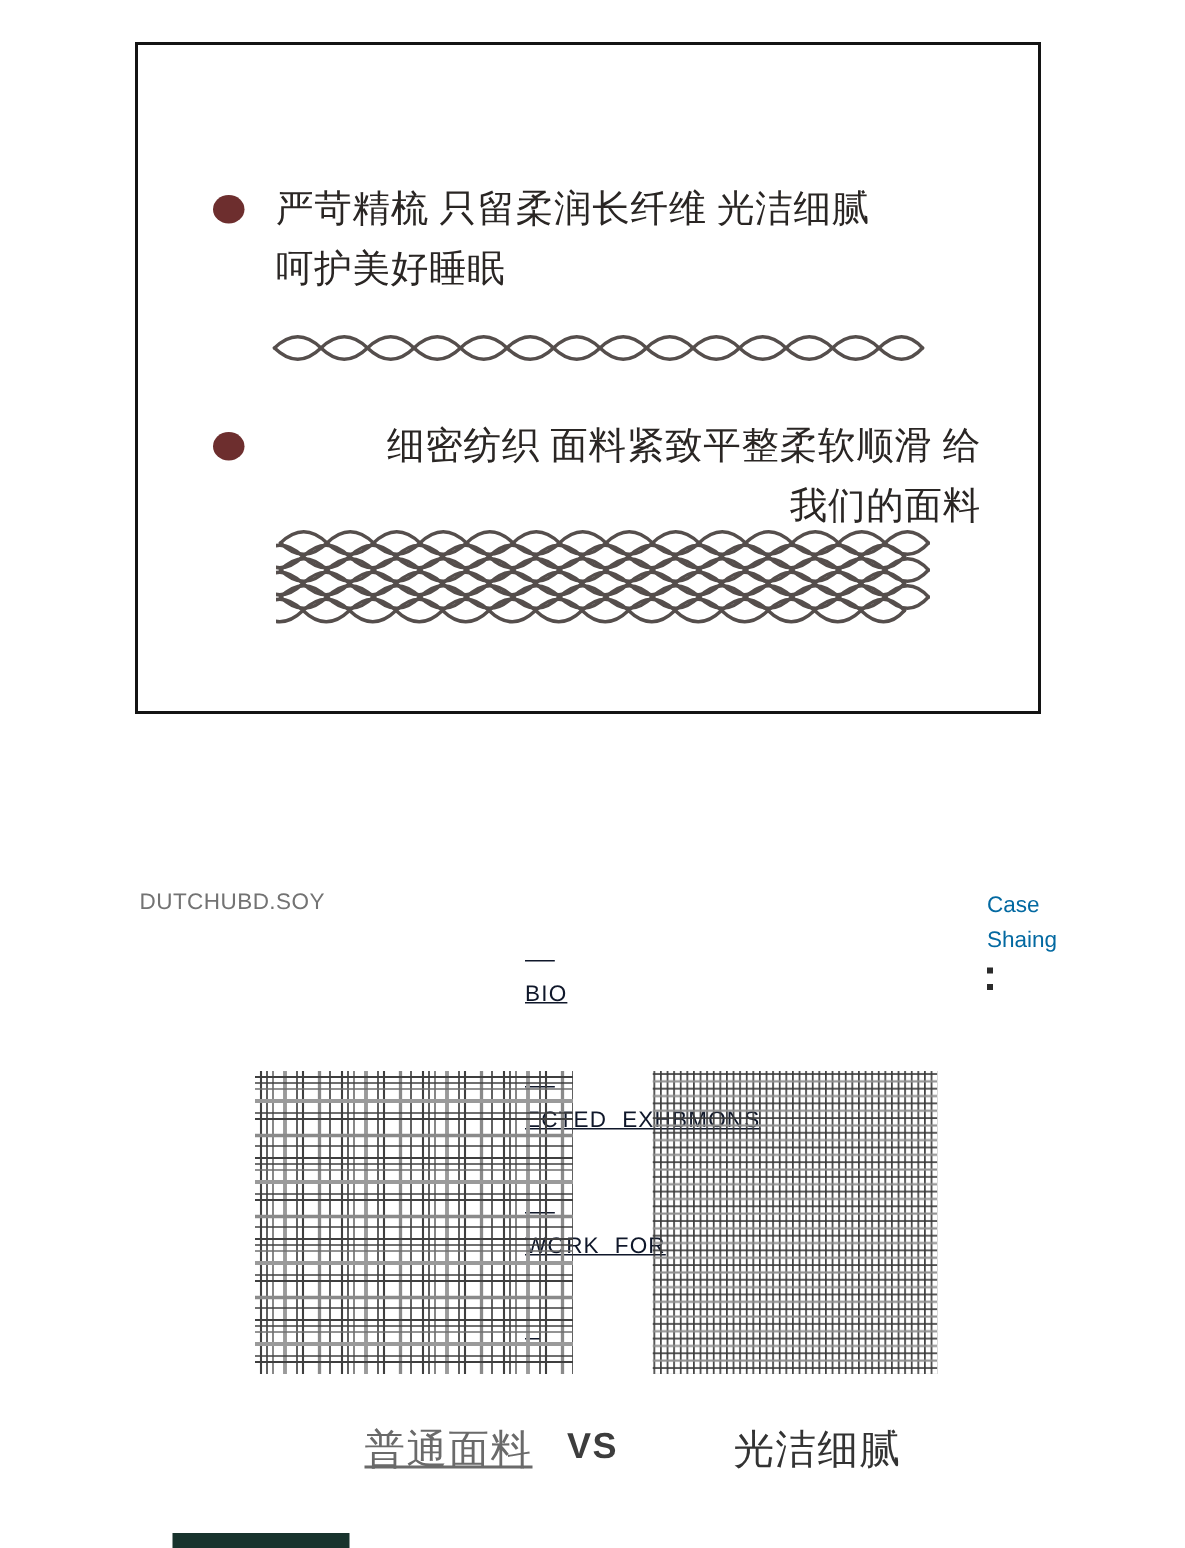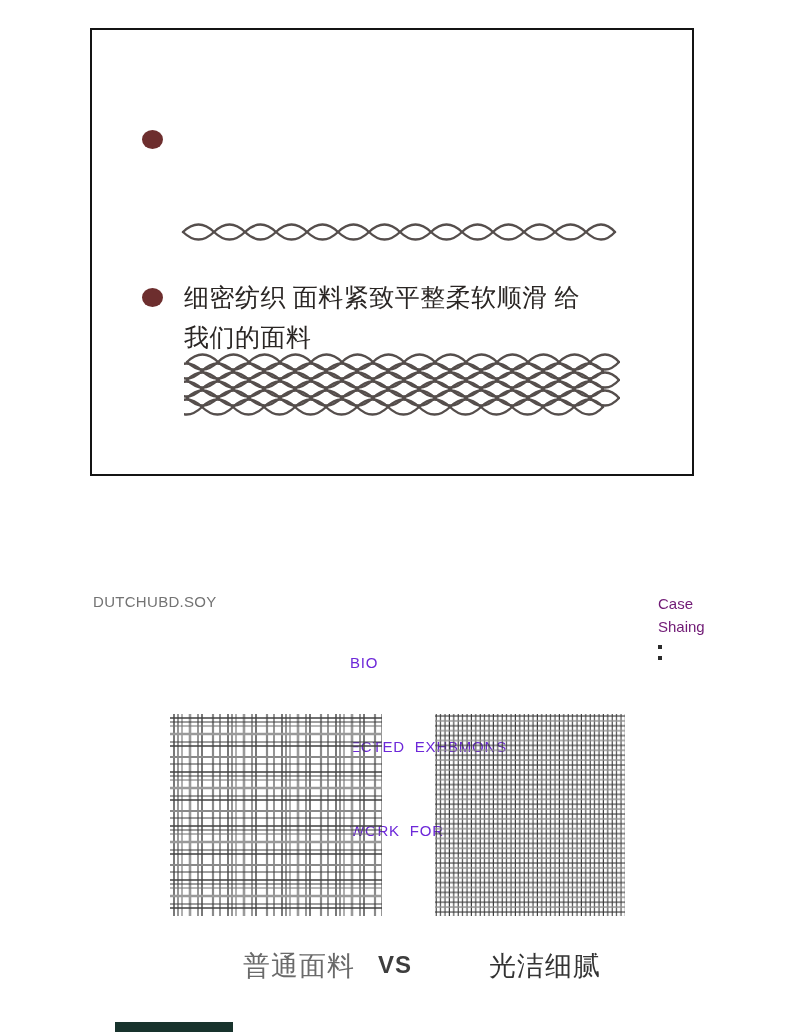--- a/index.html
+++ b/index.html
@@ -11,29 +11,29 @@
   
   .feature-box{position:absolute;left:90px;top:28px;width:600px;height:444px;
                border:2px solid #141414;background:#ffffff;}
   .bullet-dot{position:absolute;width:21px;height:19px;border-radius:50%;background:#6d2e2e;}
   .bullet-text{position:absolute;left:92px;width:470px;font-size:25px;line-height:40px;
                color:#2a2624;letter-spacing:.5px;}
 
   
   .brand-left{position:absolute;left:93px;top:593px;font-size:15px;letter-spacing:.3px;color:#737373;}
   .brand-center{position:absolute;left:350px;top:593px;font-size:15px;line-height:28px;
-                letter-spacing:.8px;color:#6d28d9;white-space:pre-wrap;}
-  .brand-right{position:absolute;left:658px;top:592px;font-size:15px;line-height:23px;color:#701a75;}
+                letter-spacing:.8px;color:#0f172a;white-space:pre-wrap;text-decoration:underline;}
+  .brand-right{position:absolute;left:658px;top:592px;font-size:15px;line-height:23px;color:#0369a1;}
   .dot-sq{width:4px;height:4px;background:#2b2b2b;margin-top:7px;}
 
   
   .swatch{position:absolute;top:714px;}
   
   .cmp-label{position:absolute;top:948px;font-size:27px;letter-spacing:1px;}
-  .cmp-left{left:216px;width:166px;text-align:center;color:#6a6a6a;}
+  .cmp-left{left:216px;width:166px;text-align:center;color:#6a6a6a;text-decoration:underline;}
   .cmp-vs{left:378px;top:951px;font-size:24px;font-weight:bold;color:#3d3d3d;letter-spacing:1px;}
   .cmp-right{left:462px;width:166px;text-align:center;color:#333333;}
 
   
   .footer-bar{position:absolute;left:115px;top:1022px;width:118px;height:10px;background:#18332d;}
 </style>
 </head>
 <body>
 
 <div class="page">
@@ -43,27 +43,31 @@
       <g id="ropeRow" fill="none" stroke="#554e4c" stroke-width="2.3" stroke-linecap="round">
         <path d="M2,12 Q17.5,-3 33,12 T64,12 T95,12 T126,12 T157,12 T188,12 T219,12 T250,12 T281,12 T312,12 T343,12 T374,12 T405,12 T434,12"></path>
         <path d="M2,12 Q17.5,27 33,12 T64,12 T95,12 T126,12 T157,12 T188,12 T219,12 T250,12 T281,12 T312,12 T343,12 T374,12 T405,12 T434,12"></path>
       </g>
     </defs>
   </svg>
 
   <div class="feature-box">
 
     <div class="bullet-dot" style="left:50px;top:100px;"></div>
+    <div class="bullet-text cjk" style="top:90px;">
+      <div>严苛精梳 只留柔润长纤维 光洁细腻</div>
+      <div>呵护美好睡眠</div>
+    </div>
 
     <svg class="abs" style="left:88px;top:189px;" width="438" height="26" viewBox="0 0 438 26">
       <use href="#ropeRow" x="1" y="1"></use>
     </svg>
 
     <div class="bullet-dot" style="left:50px;top:258px;"></div>
-    <div class="bullet-text cjk" style="top:248px;">
+    <div class="bullet-text cjk" style="top:248px;text-align:right;">
       <div>细密纺织 面料紧致平整柔软顺滑 给</div>
       <div>我们的面料</div>
     </div>
 
     <svg class="abs" style="left:92px;top:320px;" width="436" height="70" viewBox="0 0 436 70">
       <use href="#ropeRow" x="1" y="0"></use>
       <use href="#ropeRow" x="-15" y="9"></use>
       <use href="#ropeRow" x="1" y="18"></use>
       <use href="#ropeRow" x="-15" y="27"></use>
       <use href="#ropeRow" x="1" y="36"></use>

